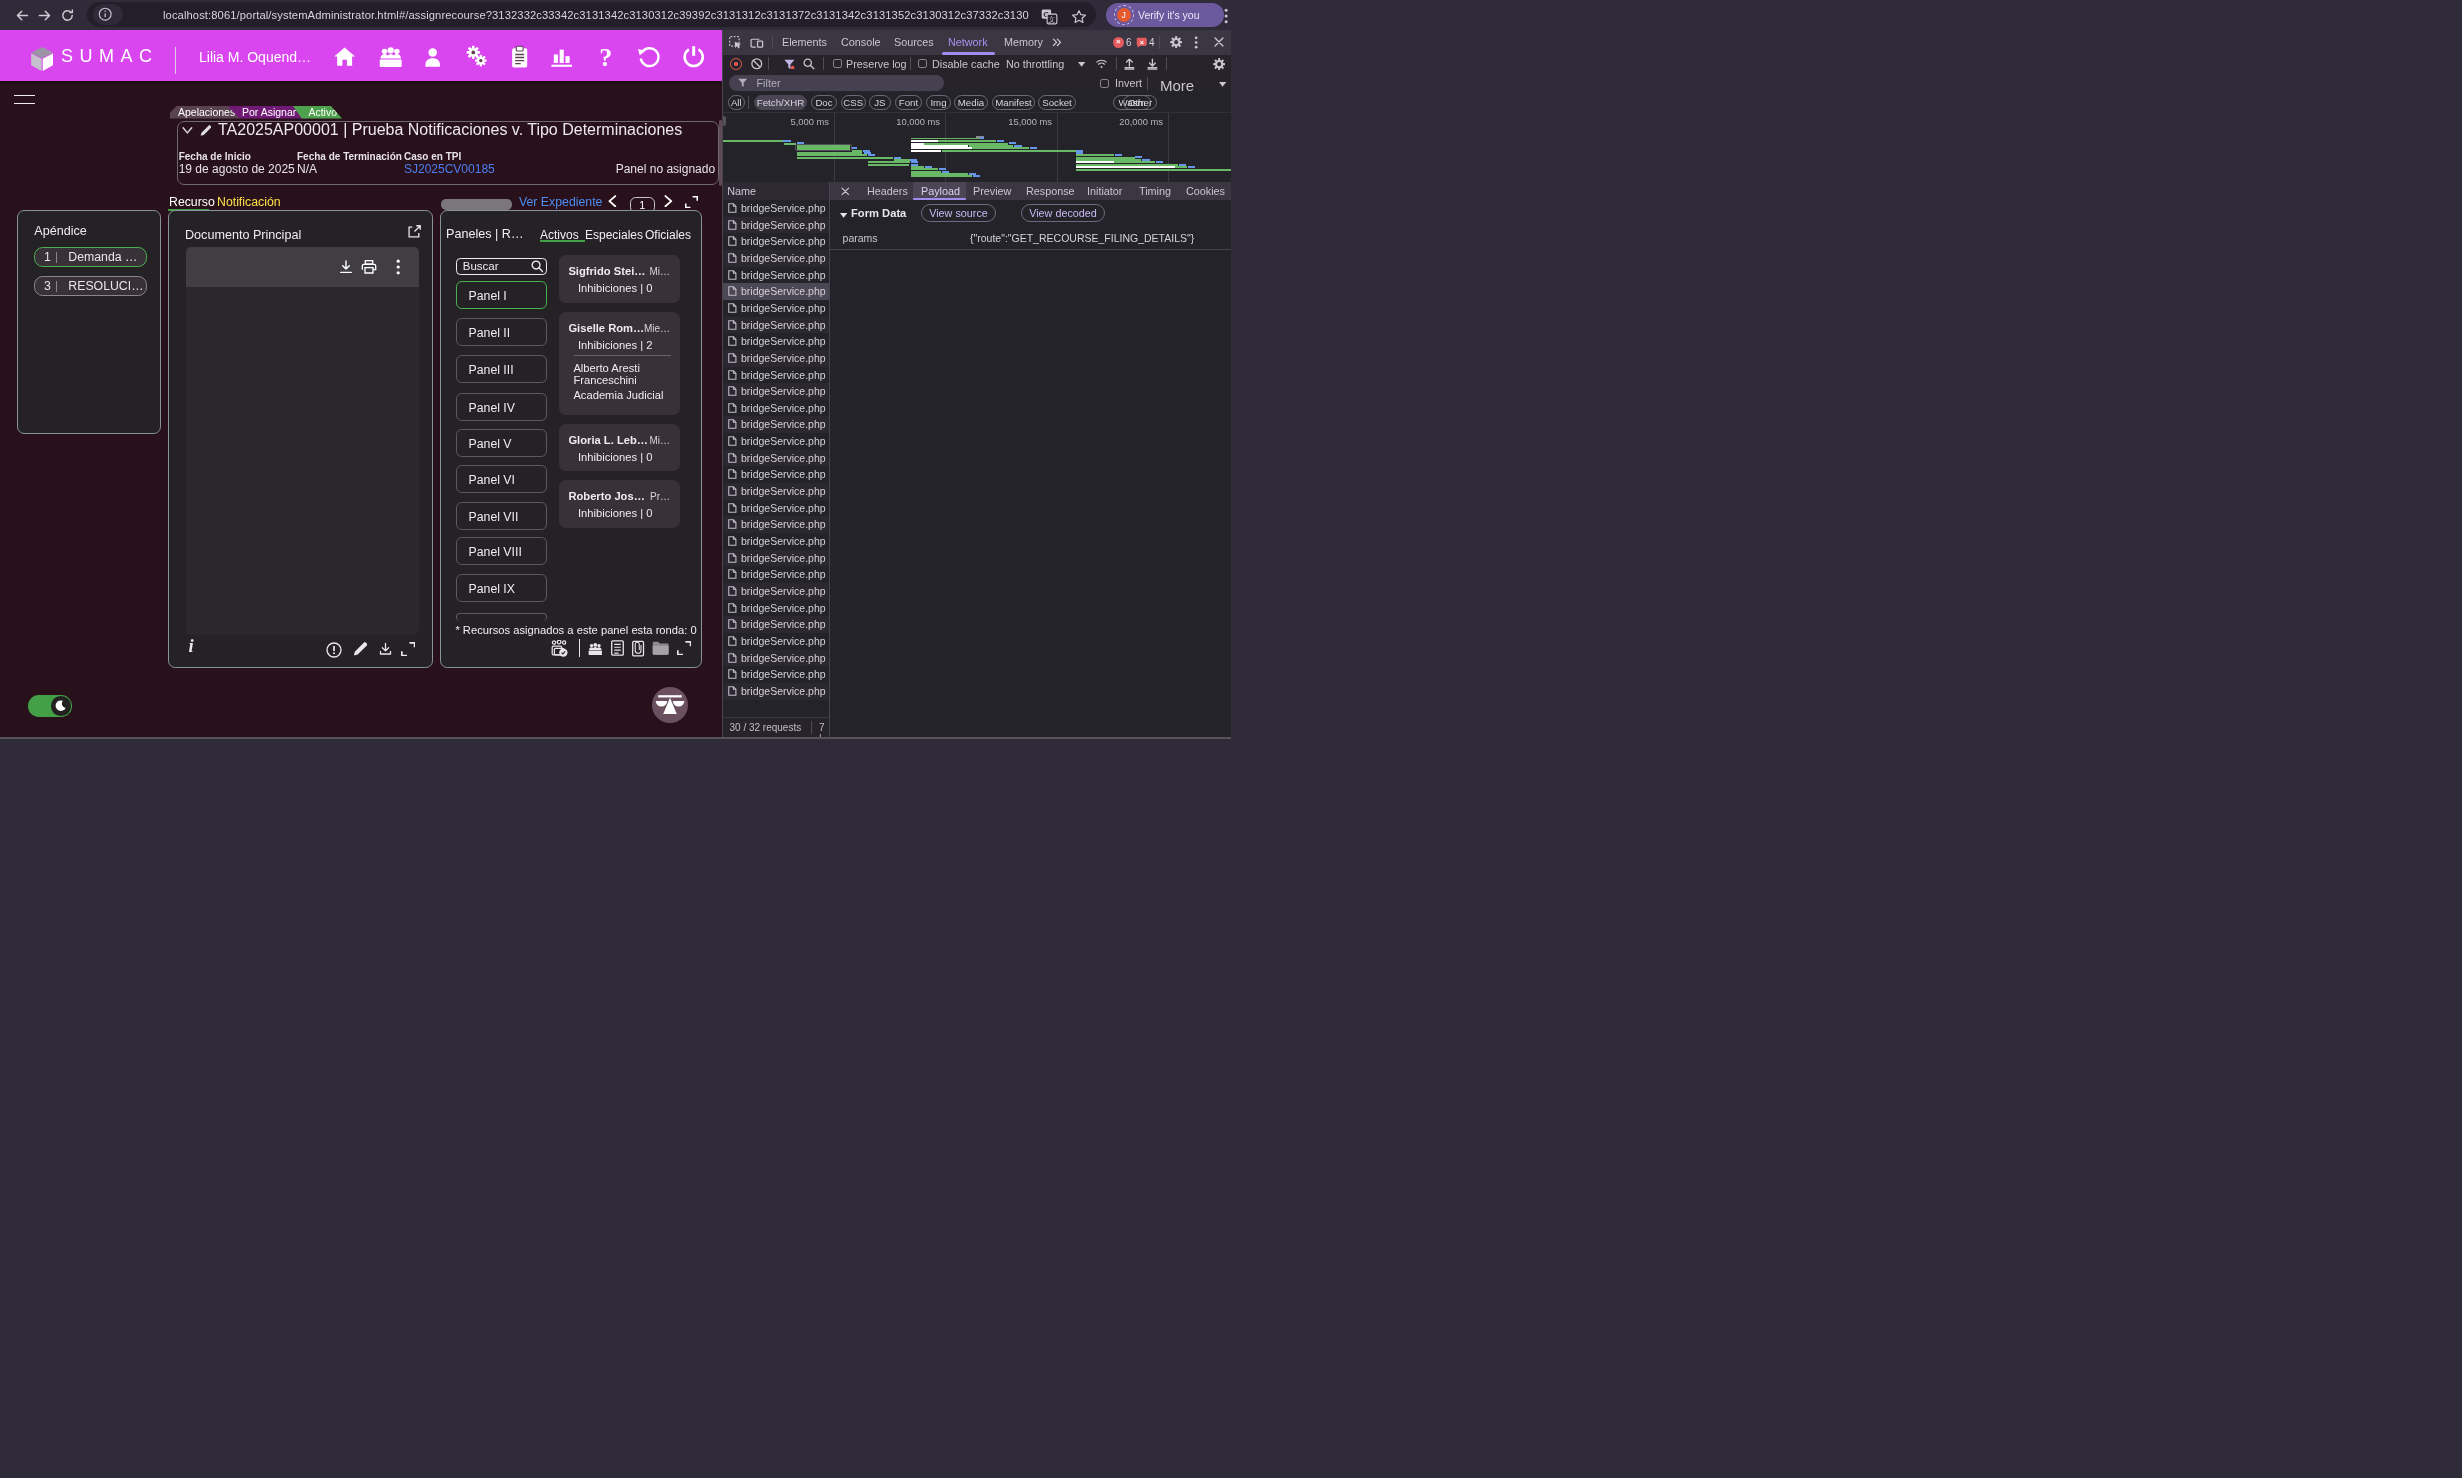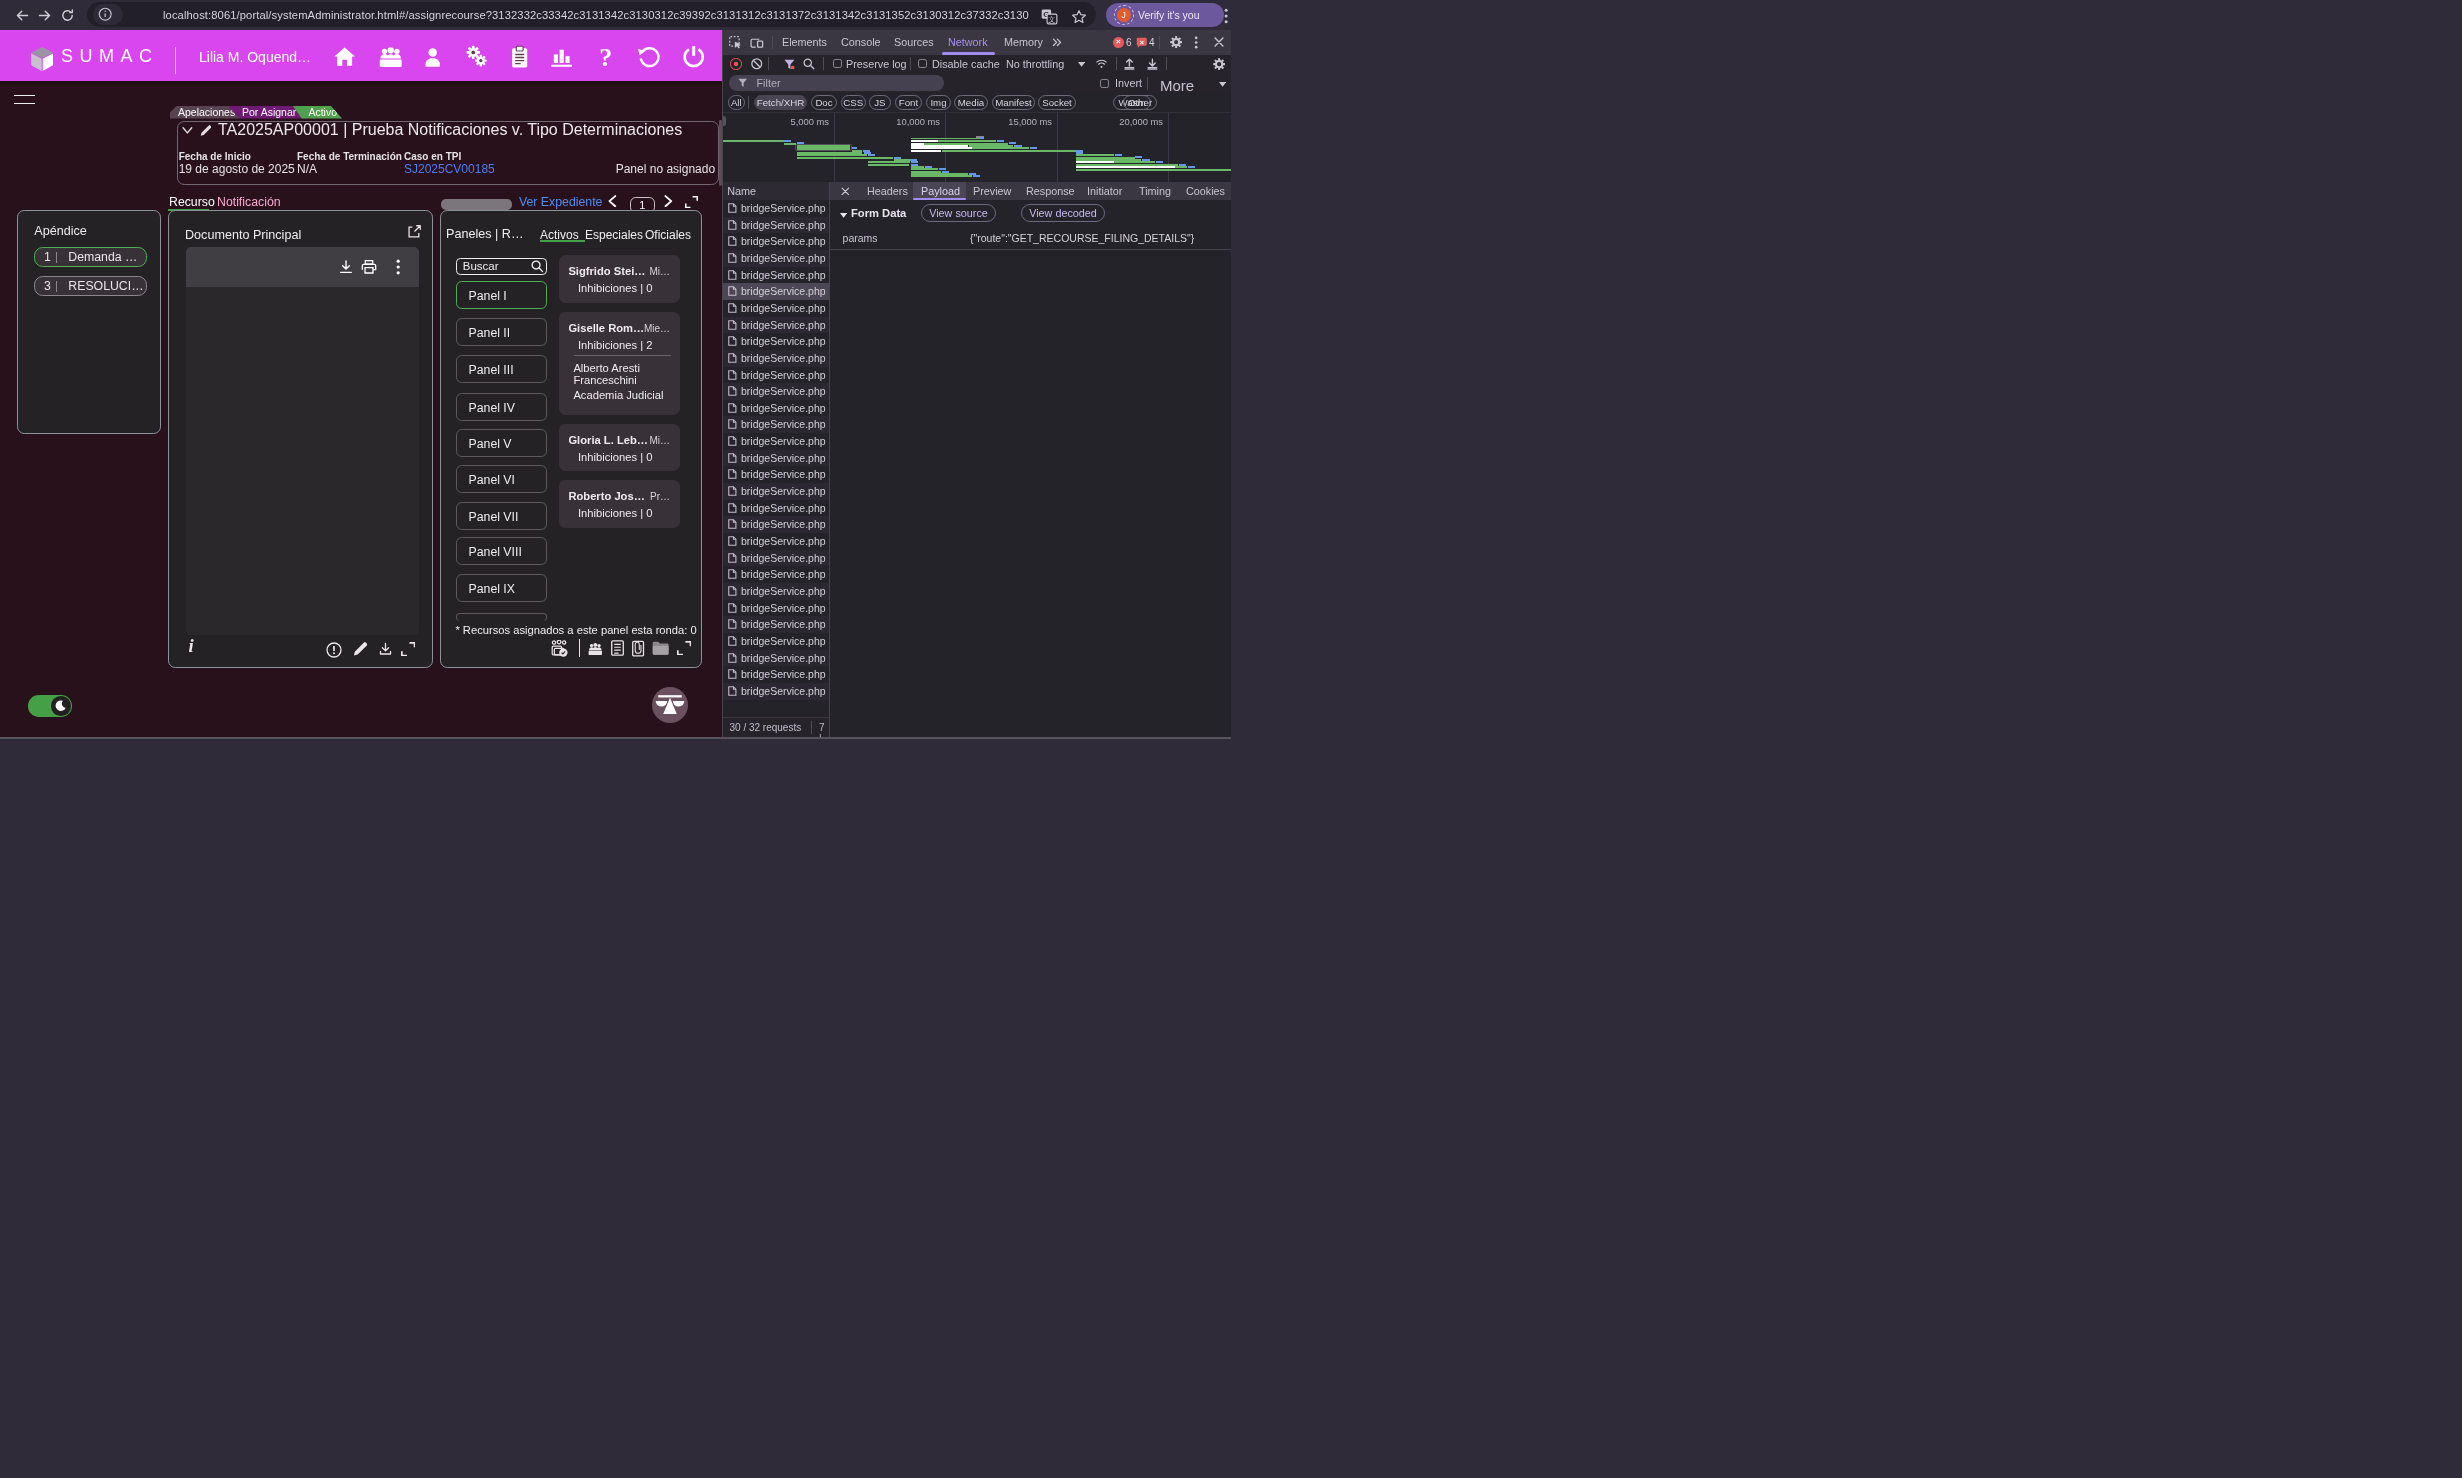--- a/index.html
+++ b/index.html
@@ -208,21 +208,21 @@
         <div class="abs flbl" style="left:0.7px">Fecha de Inicio</div>
         <div class="abs flbl" style="left:119px">Fecha de Terminación</div>
         <div class="abs flbl" style="left:226px">Caso en TPI</div>
         <div class="abs fval" style="left:0.7px">19 de agosto de 2025</div>
         <div class="abs fval" style="left:119px">N/A</div>
         <div class="abs fval" style="left:226px;color:#4d7ef2">SJ2025CV00185</div>
         <div class="abs fval" style="right:2.9px;">Panel no asignado</div>
       </div>
       <div class="abs" style="left:169px;top:165px;font-size:12.3px;color:#fff">Recurso</div>
       <div class="abs" style="left:168px;top:179px;width:41px;height:1.9px;background:#43a047"></div>
-      <div class="abs" style="left:217px;top:165px;font-size:12.3px;color:#f9a8d4">Notificación</div>
+      <div class="abs" style="left:217px;top:165px;font-size:12.3px;color:#fde047">Notificación</div>
       <div class="abs" style="left:441px;top:169px;width:71px;height:10.5px;border-radius:5px;background:#7b767b"></div>
       <div class="abs" style="left:519px;top:165px;font-size:12.3px;color:#4d8df2">Ver Expediente</div>
       <svg class="abs" style="left:608px;top:165px" width="8.7" height="12.3" viewBox="0 0 12 17" fill="none" stroke="#fff" stroke-width="2.6" stroke-linecap="round" stroke-linejoin="round">
         <path d="M10 1.5 2 8.5l8 7"></path>
       </svg>
       <div class="abs" style="left:630px;top:167px;width:24.5px;height:16px;border:1px solid #c9c4c9;border-radius:5.8px;color:#fff;font-size:10.8px;text-align:center;line-height:14.4px;">1</div>
       <svg class="abs" style="left:664px;top:165px" width="8.7" height="12.3" viewBox="0 0 12 17" fill="none" stroke="#fff" stroke-width="2.6" stroke-linecap="round" stroke-linejoin="round">
         <path d="M2 1.5l8 7-8 7"></path>
       </svg>
       <svg class="abs" style="left:685px;top:166px" width="13" height="12.3" viewBox="0 0 18 17" fill="none" stroke="#fff" stroke-width="2.2">

